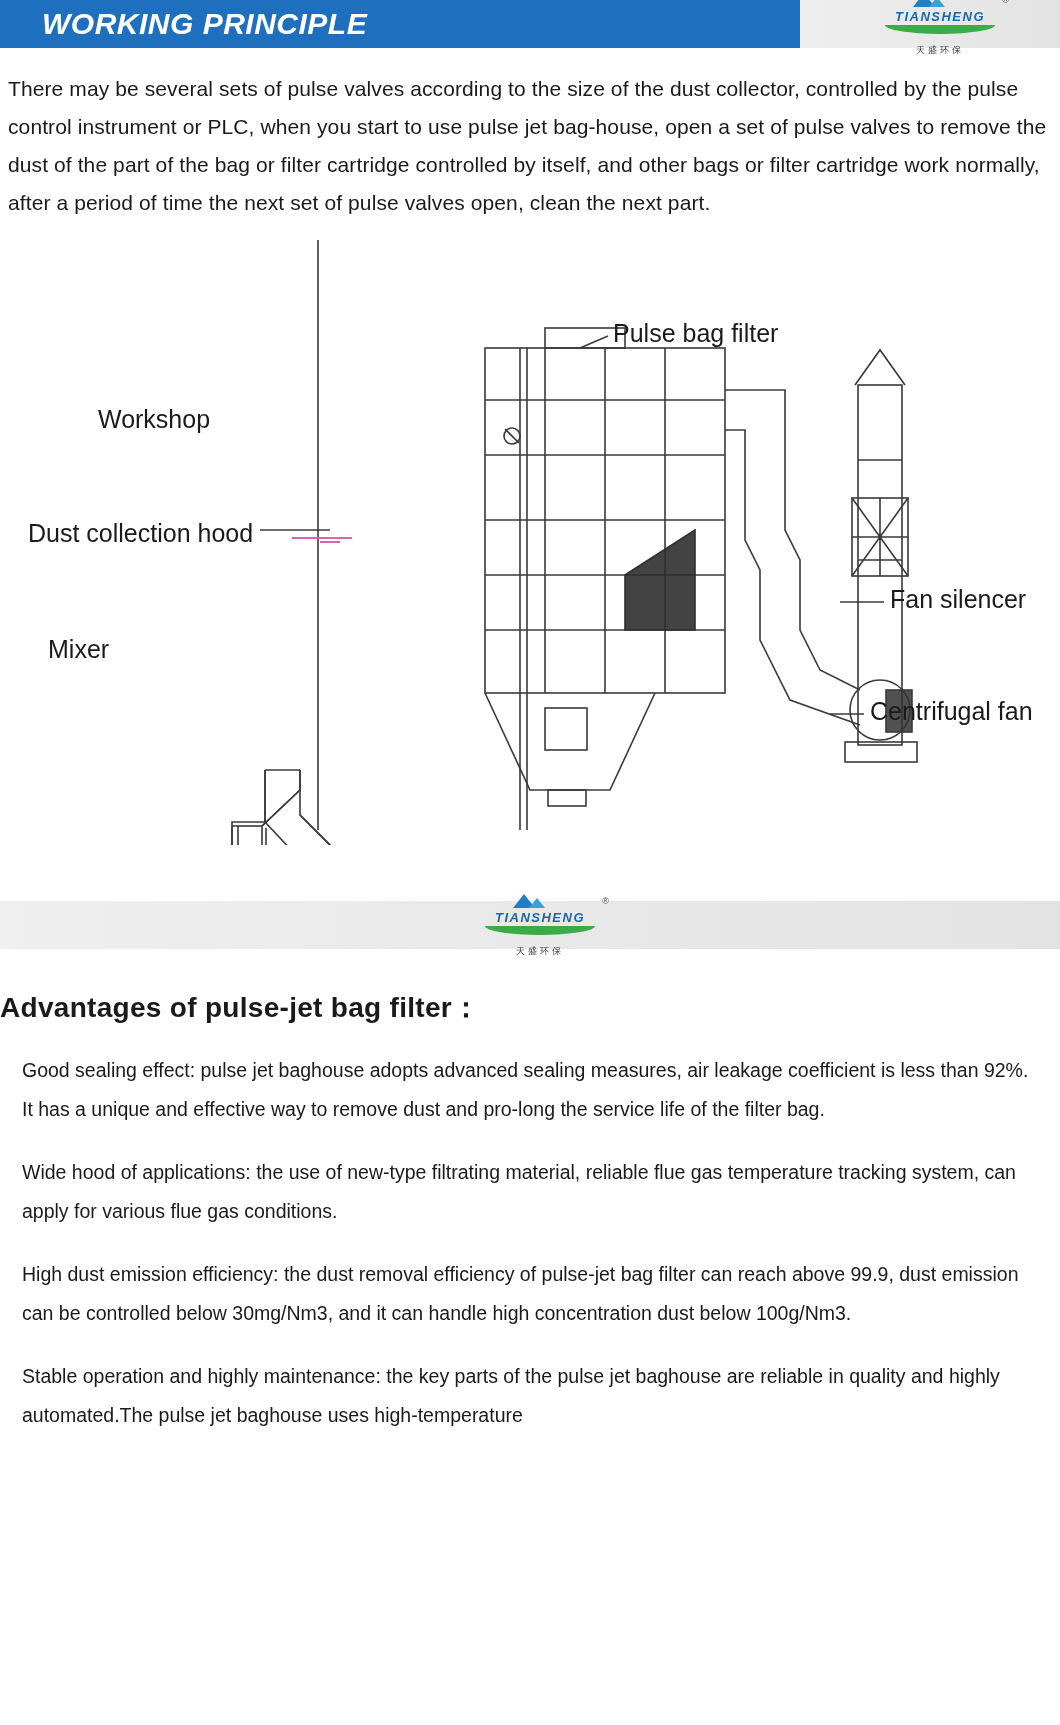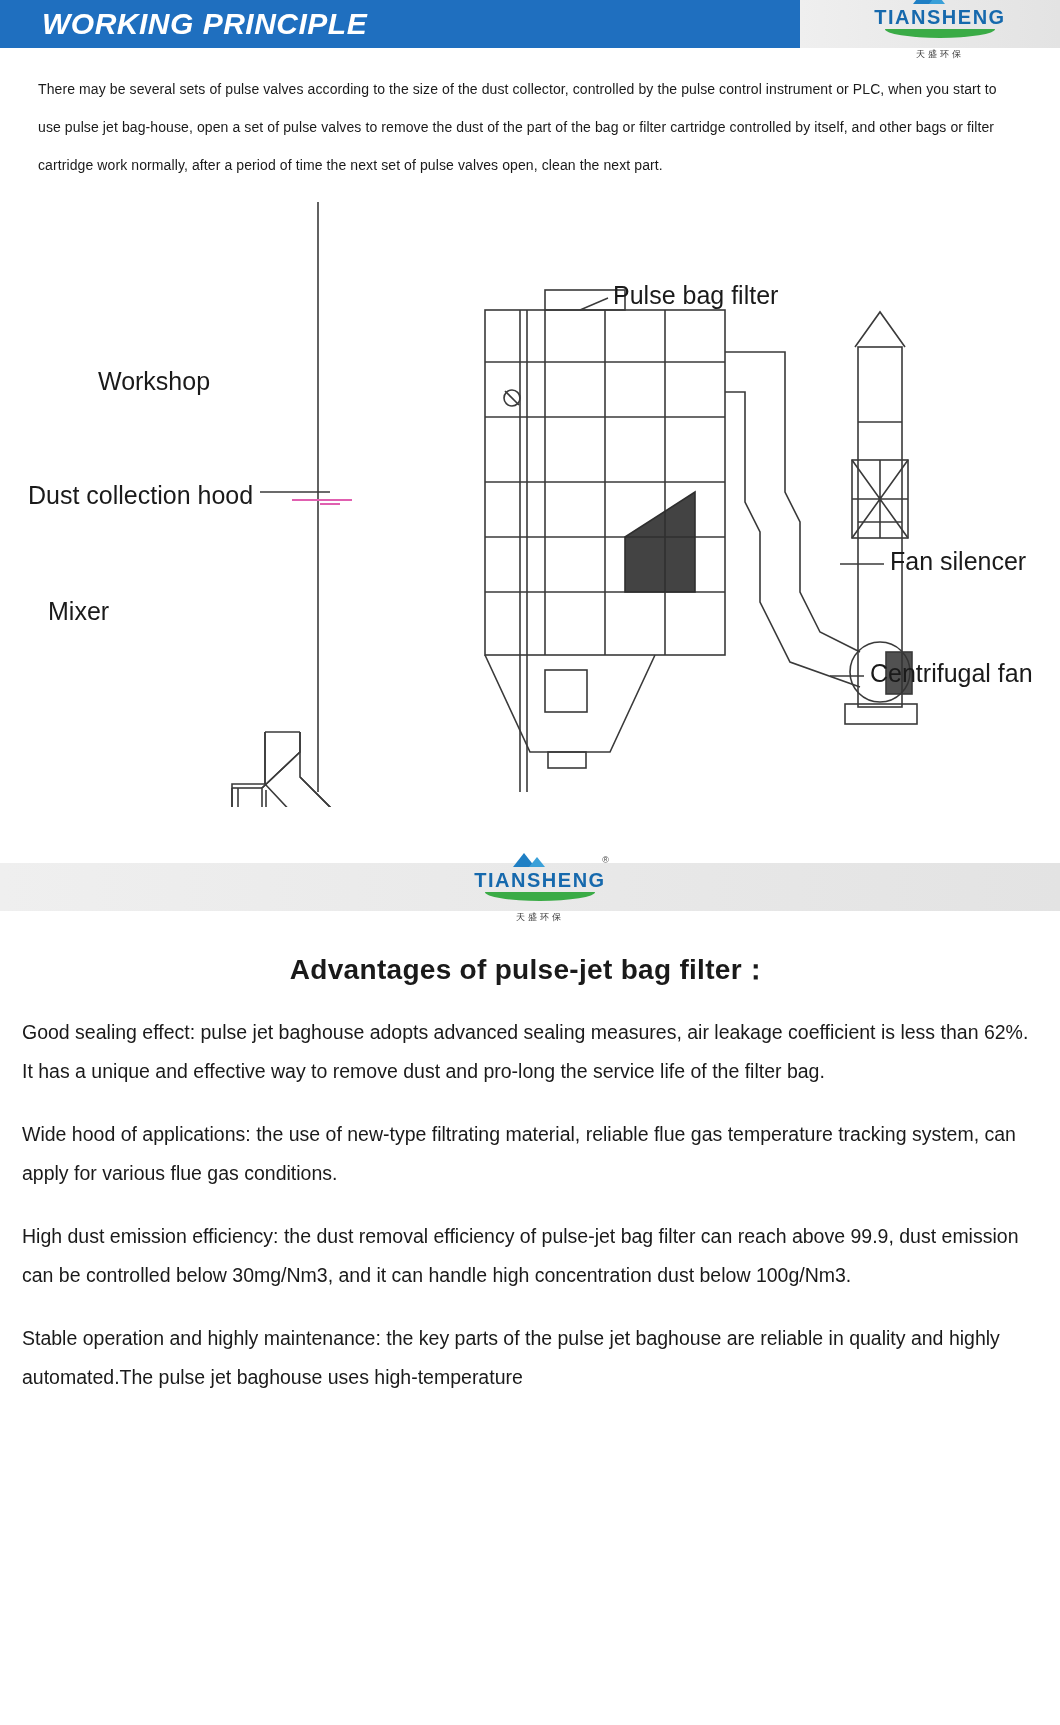--- a/index.html
+++ b/index.html
@@ -77,26 +77,27 @@
     position: absolute;
     left: 64px;
     top: 4px;
     width: 0;
     height: 0;
     border-left: 8px solid transparent;
     border-right: 8px solid transparent;
     border-bottom: 10px solid #3aa0d8;
   }
   .logo .wordmark {
-    font-size: 20px;
+    font-size: 13px;
     font-weight: bold;
     letter-spacing: 1.5px;
     color: #1669ad;
     line-height: 1;
     font-family: "Liberation Sans", sans-serif;
+    font-style: italic;
   }
   .logo .swoosh {
     width: 110px;
     height: 9px;
     background: #3aab46;
     border-radius: 0 0 55px 55px / 0 0 9px 9px;
     margin-top: 2px;
   }
   .logo .cn {
     font-size: 9px;
@@ -108,23 +109,23 @@
   .logo .reg {
     position: absolute;
     right: 6px;
     top: 2px;
     font-size: 9px;
     color: #444;
   }
 
   
   .para {
-    font-size: 14px;
+    font-size: 21px;
     line-height: 38px;
-    padding: 0 38px;
+    padding: 0 8px;
     box-sizing: border-box;
     width: 1060px;
     letter-spacing: 0.1px;
   }
   .intro-para {
     margin-top: 22px;
   }
 
   
   .diagram-wrap {
@@ -136,21 +137,20 @@
   }
   .diagram-wrap svg { display: block; }
   .diag-label {
     font-family: "Liberation Sans", sans-serif;
     font-size: 25px;
     fill: #1a1a1a;
   }
 
   
   .adv-title {
-    text-align: center;
     font-size: 28px;
     font-weight: bold;
     margin-top: 40px;
     margin-bottom: 22px;
     letter-spacing: 0.3px;
   }
   .adv-block {
     font-size: 19.5px;
     line-height: 39px;
     padding: 0 22px;
@@ -293,21 +293,21 @@
       <div class="wordmark">TIANSHENG</div>
       <div class="swoosh"></div>
       <div class="cn">天盛环保</div>
     </div>
   </div>
 </div>
 
 <div class="adv-title">Advantages of pulse-jet bag filter：</div>
 
 <div class="adv-block">
-  <b>Good sealing effect:</b><span> pulse jet baghouse adopts advanced sealing measures, air leakage coefficient is less than 62%. It has a unique and effective way to remove dust and pro-long the service life of the filter bag.</span>
+  <b>Good sealing effect:</b><span> pulse jet baghouse adopts advanced sealing measures, air leakage coefficient is less than 92%. It has a unique and effective way to remove dust and pro-long the service life of the filter bag.</span>
 </div>
 
 <div class="adv-block">
   <b>Wide hood of applications:</b><span> the use of new-type filtrating material, reliable flue gas temperature tracking system, can apply for various flue gas conditions.</span>
 </div>
 
 <div class="adv-block">
   <b>High dust emission efficiency:</b><span> the dust removal efficiency of pulse-jet bag filter can reach above 99.9, dust emission can be controlled below 30mg/Nm3, and it can handle high concentration dust below 100g/Nm3.</span>
 </div>
 

